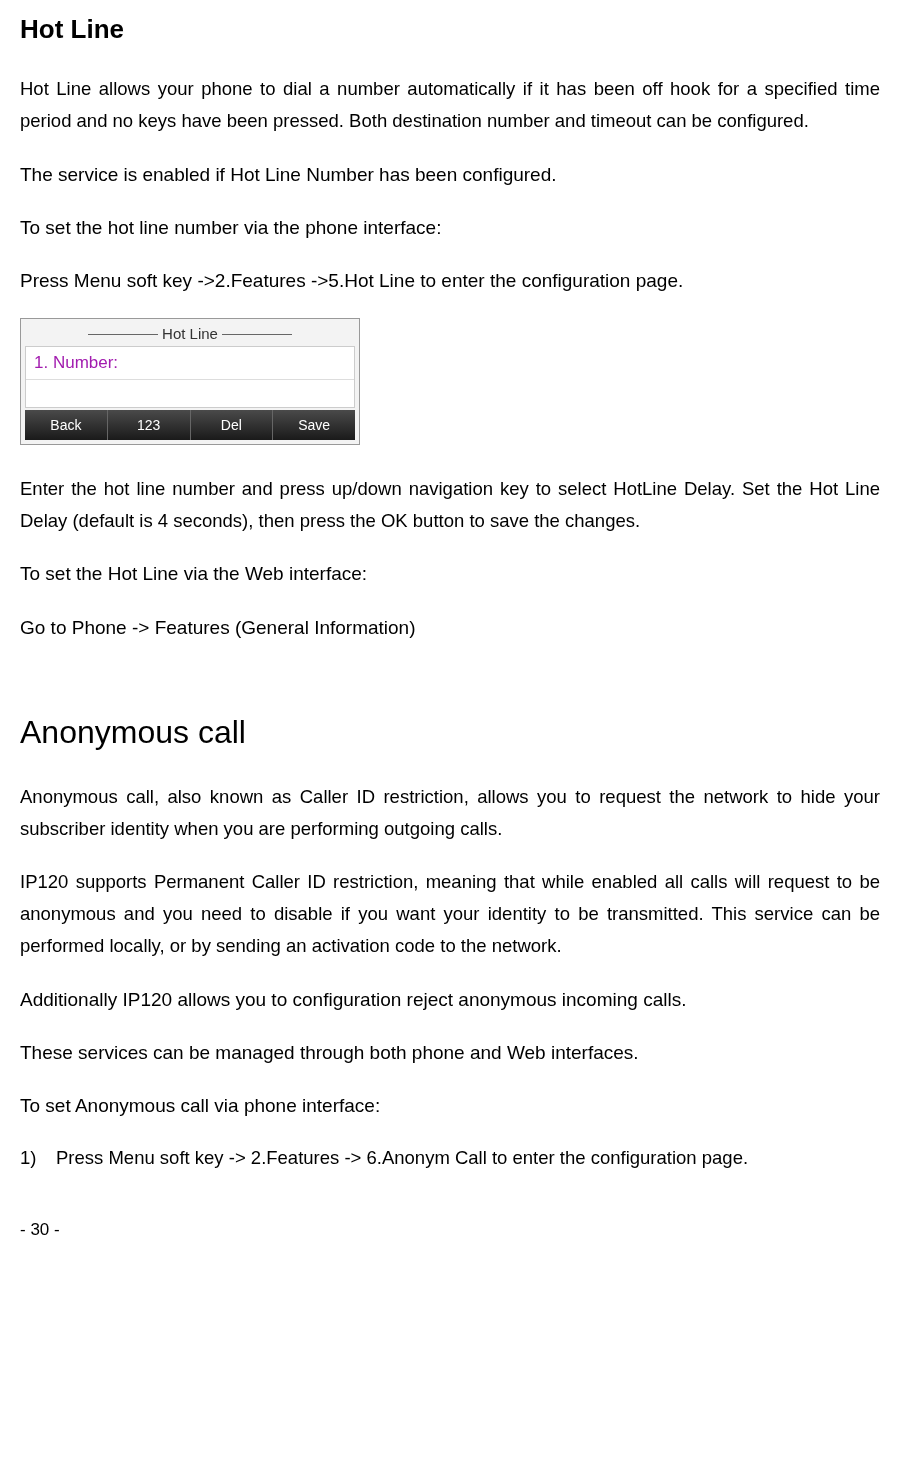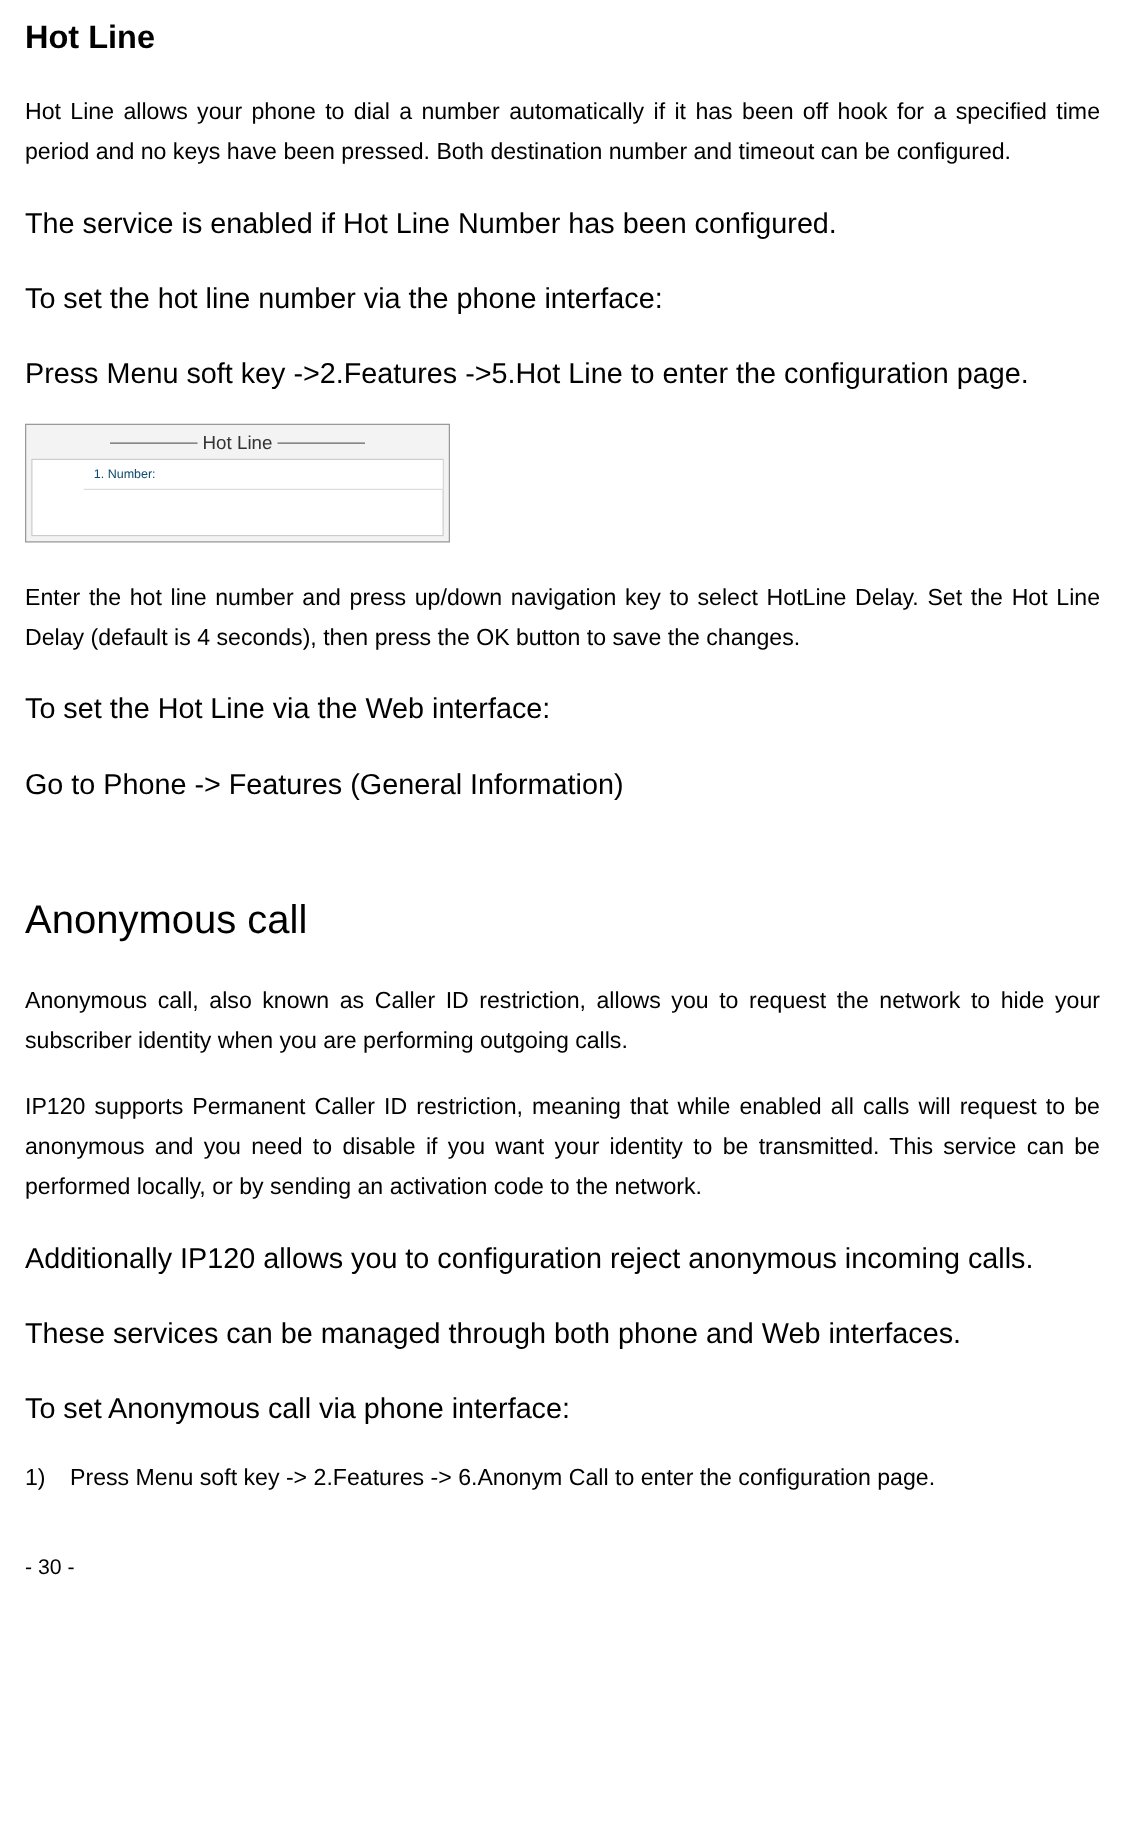--- a/index.html
+++ b/index.html
@@ -27,21 +27,21 @@
       margin-top: 70px;
       margin-bottom: 30px;
     }
     p.body-text {
       font-size: 18.5px;
       line-height: 1.75;
       margin-bottom: 20px;
       text-align: justify;
     }
     p.body-text-left {
-      font-size: 23px;
+      font-size: 19px;
       line-height: 1.75;
       margin-bottom: 20px;
       text-align: left;
     }
     .phone-ui {
       width: 340px;
       border: 1px solid #999;
       background: #f3f3f3;
       margin-top: 10px;
       margin-bottom: 28px;
@@ -61,26 +61,25 @@
       vertical-align: middle;
       margin: 0 4px;
     }
     .phone-input-area {
       background: #fff;
       border: 1px solid #ccc;
       margin: 2px;
       height: 62px;
     }
     .phone-input-row {
-      font-size: 10px;
+      font-size: 17px;
       padding: 6px 8px;
       border-bottom: 1px solid #ddd;
       background: #fff;
-      color: #0c4a6e;
-      margin-left: 41px;
+      color: #a21caf;
     }
     .phone-softkeys {
       display: flex;
       background: linear-gradient(#4a4a4a, #1a1a1a);
       color: #fff;
       margin: 2px;
     }
     .phone-softkey {
       flex: 1;
       text-align: center;
@@ -125,20 +124,26 @@
 <p class="body-text-left" style="">To set the hot line number via the phone interface:</p>
 <p class="body-text-left">Press Menu soft key -&gt;2.Features -&gt;5.Hot Line to enter the configuration page.</p>
 
 <div class="phone-ui">
   <div class="phone-title-row">
     <span class="hline"></span><span>Hot Line</span><span class="hline"></span>
   </div>
   <div class="phone-input-area">
     <div class="phone-input-row">1. Number:</div>
   </div>
+  <div class="phone-softkeys">
+    <div class="phone-softkey">Back</div>
+    <div class="phone-softkey">123</div>
+    <div class="phone-softkey">Del</div>
+    <div class="phone-softkey">Save</div>
+  </div>
 </div>
 
 <p class="body-text">Enter the hot line number and press up/down navigation key to select HotLine Delay. Set the Hot Line Delay (default is 4 seconds), then press the OK button to save the changes.</p>
 <p class="body-text-left">To set the Hot Line via the Web interface:</p>
 <p class="body-text-left">Go to Phone -&gt; Features (General Information)</p>
 
 <h1 class="section-heading">Anonymous call</h1>
 
 <p class="body-text">Anonymous call, also known as Caller ID restriction, allows you to request the network to hide your subscriber identity when you are performing outgoing calls.</p>
 <p class="body-text">IP120 supports Permanent Caller ID restriction, meaning that while enabled all calls will request to be anonymous and you need to disable if you want your identity to be transmitted. This service can be performed locally, or by sending an activation code to the network.</p>

